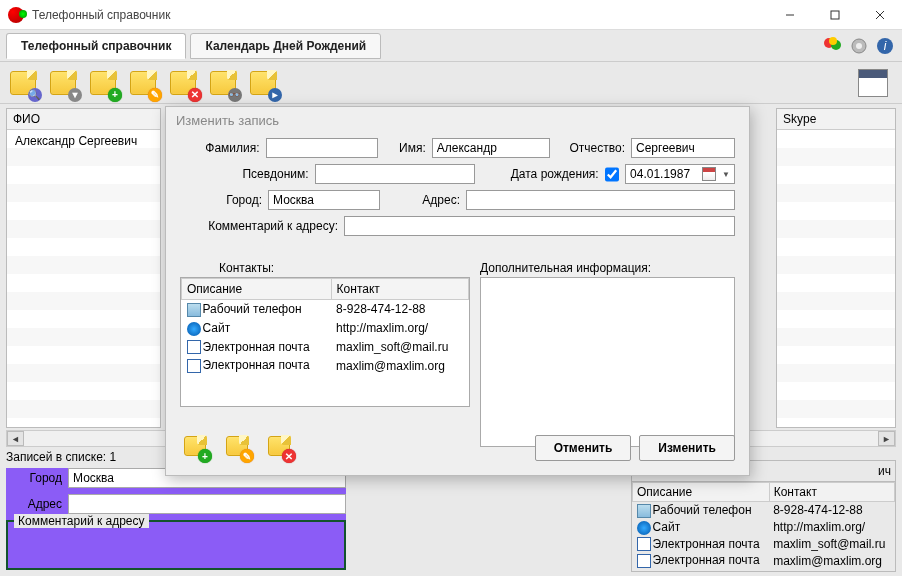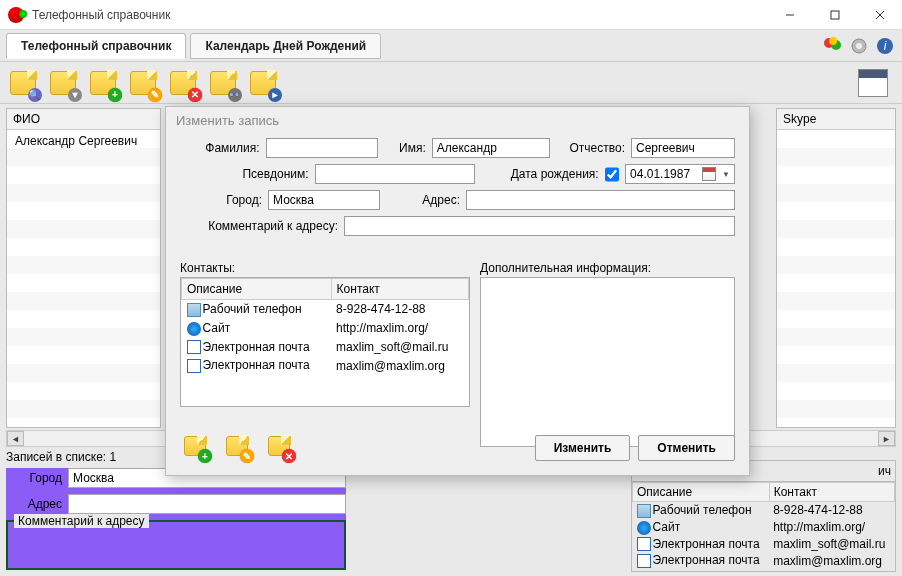--- a/index.html
+++ b/index.html
@@ -75,21 +75,21 @@
 
 .modal { position:absolute; left:165px; top:2px; width:585px; height:370px; background:#efefef; border:1px solid #bbb; box-shadow:2px 4px 14px rgba(0,0,0,.25); z-index:50; }
 .modal .mtitle { padding:6px 10px; color:#888; font-size:13px; }
 .modal .form { padding:4px 14px;margin-left:14px; }
 .modal .frow { display:flex; align-items:center; margin-bottom:6px; }
 .modal .flbl { text-align:right; margin-right:6px; white-space:nowrap; }
 .modal input[type=text] { border:1px solid #999; padding:2px 4px; background:#fff; height:20px; }
 .modal input[type=checkbox] { width:15px; height:15px; }
 
 .contacts-box { position:absolute; left:14px; top:154px; width:290px; }
-.contacts-box .clabel { margin-bottom:2px; }
+.contacts-box .clabel { margin-bottom:2px;margin-left:39px; }
 .contacts-box .ctable { border:1px solid #aaa; background:#fff; height:130px; overflow:hidden; }
 .contacts-box table { width:100%; border-collapse:collapse; }
 .contacts-box th { text-align:left; font-weight:400; background:#f4f4f4; border:1px solid #ccc; padding:3px 5px; }
 .contacts-box td { padding:2px 5px; }
 
 .addinfo-box { position:absolute; left:314px; top:154px; right:14px; }
 .addinfo-box .albl { margin-bottom:2px; }
 .addinfo-box .area { border:1px solid #aaa; background:#fff; height:170px; }
 
 .modal-tools { position:absolute; left:14px; bottom:14px; display:flex; gap:6px; }
@@ -331,18 +331,18 @@
           <div class="note-icon" style="width:22px;height:20px"></div>
           <div class="badge pencil">✎</div>
         </div>
       <div class="toolbtn">
           <div class="note-icon" style="width:22px;height:20px"></div>
           <div class="badge x">✕</div>
         </div>
     </div>
 
     <div class="modal-buttons">
+      <button>Отменить</button>
       <button>Изменить</button>
-      <button>Отменить</button>
     </div>
   </div>
 
 </div>
 
 </body></html>

